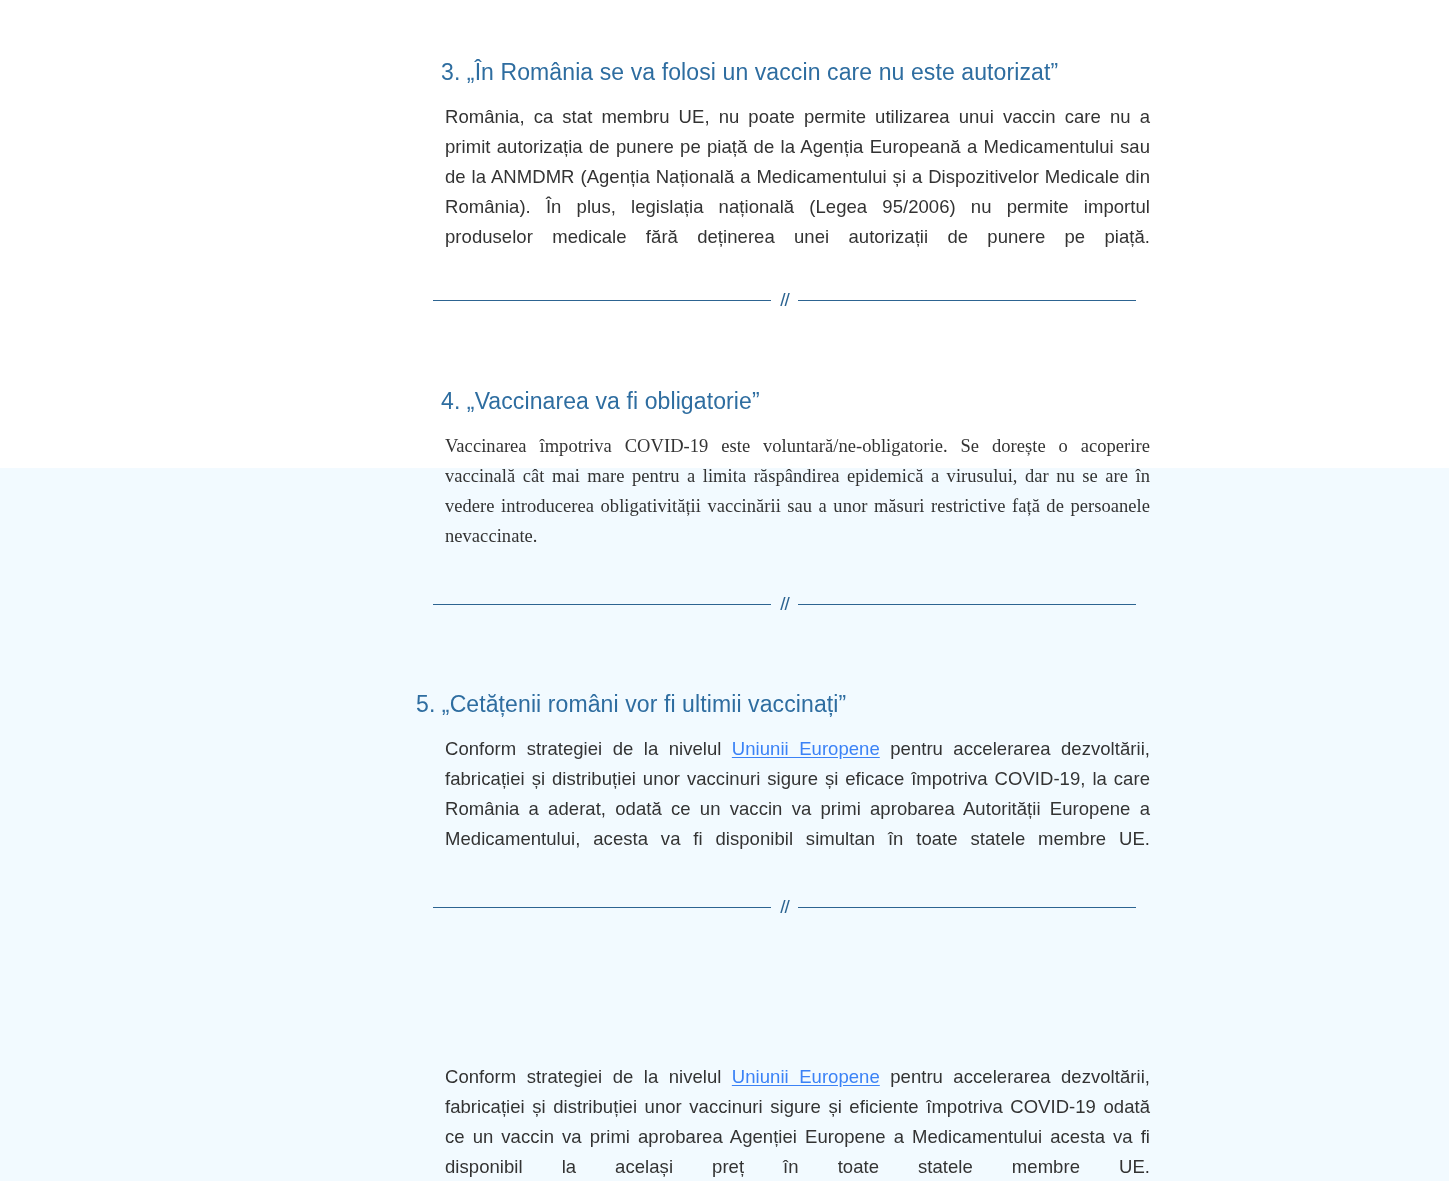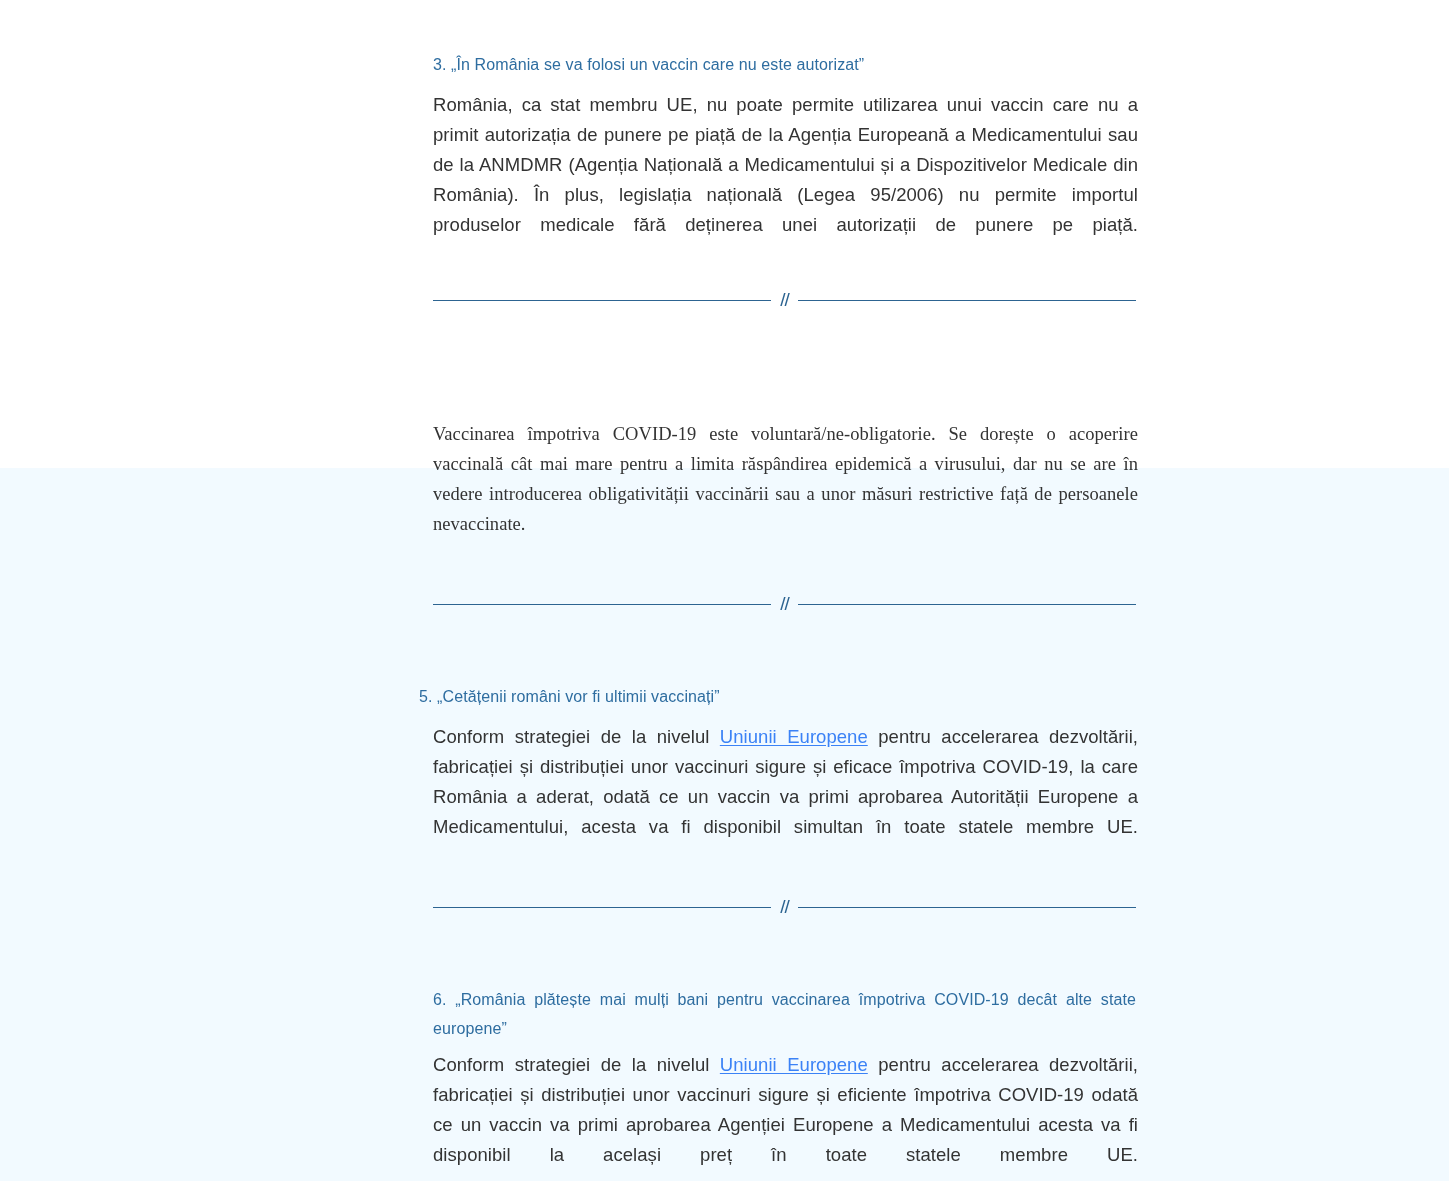--- a/index.html
+++ b/index.html
@@ -36,43 +36,43 @@
   
   .page {
     position: relative;
     z-index: 1;
     width: 1449px;
     height: 1181px;
   }
 
   .section-heading {
     color: #2e6da0;
-    font-size: 16px;
+    font-size: 23px;
     line-height: 29px;
     font-weight: 400;
     text-align: justify;
-    margin: 0;
+    margin: 8px;
     letter-spacing: 0.1px;
   }
   .section-heading.two-line {
     text-align: justify;
   }
   .section-heading.two-line::after {
     content: "";
     display: inline-block;
     width: 100%;
   }
 
   .section-body {
     color: #333333;
     font-size: 18.5px;
     line-height: 30px;
     font-weight: 400;
     text-align: justify;
-    margin: 0;
+    margin: 12px;
     letter-spacing: 0.05px;
   }
   .section-body::after {
     content: "";
     display: inline-block;
     width: 100%;
   }
 
   .body-link {
     color: #3b82f6;
@@ -107,21 +107,21 @@
 
   
   #sec3-heading { position: absolute; left: 433px; top: 50px;  width: 703px; }
   #sec3-body    { position: absolute; left: 433px; top: 90px;  width: 705px; }
   #divider-1    { top: 291px; }
 
   #sec4-heading { position: absolute; left: 433px; top: 379px; width: 703px; }
   #sec4-body    { position: absolute; left: 433px; top: 419px; width: 705px; font-family: Liberation Serif, serif; }
   #divider-2    { top: 595px; }
 
-  #sec5-heading { position: absolute; left: 419px; top: 682px; width: 703px; }
+  #sec5-heading { position: absolute; left: 408px; top: 682px; width: 703px; }
   #sec5-body    { position: absolute; left: 433px; top: 722px; width: 705px; }
   #divider-3    { top: 898px; }
 
   #sec6-heading { position: absolute; left: 433px; top: 985px; width: 703px; }
   #sec6-body    { position: absolute; left: 433px; top: 1050px; width: 705px; }
 </style>
 </head>
 <body>
 
 <div class="bg-band-white"></div>
@@ -131,33 +131,33 @@
 
   <h3 class="section-heading" id="sec3-heading">3. „În România se va folosi un vaccin care nu este autorizat”</h3>
   <p class="section-body" id="sec3-body">România, ca stat membru UE, nu poate permite utilizarea unui vaccin care nu a primit autorizația de punere pe piață de la  Agenția Europeană a Medicamentului sau de la ANMDMR (Agenția Națională a Medicamentului și a Dispozitivelor Medicale din România). În plus, legislația națională (Legea 95/2006) nu permite importul produselor medicale fără deținerea unei autorizații de punere pe piață.</p>
 
   <div class="divider" id="divider-1">
     <span class="rule"></span>
     <span class="slashes">//</span>
     <span class="rule"></span>
   </div>
 
+  <h3 class="section-heading" id="sec4-heading">4. „Vaccinarea va fi obligatorie”</h3>
   <p class="section-body" id="sec4-body">Vaccinarea împotriva COVID-19 este voluntară/ne-obligatorie. Se dorește o acoperire vaccinală cât mai mare pentru a limita răspândirea epidemică a virusului, dar nu se are în vedere introducerea obligativității vaccinării sau a unor măsuri restrictive față de persoanele nevaccinate.</p>
 
   <div class="divider" id="divider-2">
     <span class="rule"></span>
     <span class="slashes">//</span>
     <span class="rule"></span>
   </div>
 
   <h3 class="section-heading" id="sec5-heading">5. „Cetățenii români vor fi ultimii vaccinați”</h3>
   <p class="section-body" id="sec5-body">Conform strategiei de la nivelul <a class="body-link" href="#">Uniunii Europene</a> pentru accelerarea dezvoltării, fabricației și distribuției unor vaccinuri sigure și eficace împotriva COVID-19, la care România a aderat, odată ce un vaccin va primi aprobarea Autorității Europene a Medicamentului, acesta va fi disponibil simultan în toate statele membre UE.</p>
 
   <div class="divider" id="divider-3">
     <span class="rule"></span>
     <span class="slashes">//</span>
     <span class="rule"></span>
   </div>
 
-  <h3 class="section-heading two-line" id="sec6-heading">6. „România plătește mai mulți bani pentru vaccinarea împotriva COVID-19 decât alte state europene”</h3>
   <p class="section-body" id="sec6-body">Conform strategiei de la nivelul <a class="body-link" href="#">Uniunii Europene</a> pentru accelerarea dezvoltării, fabricației și distribuției unor vaccinuri sigure și  eficiente împotriva COVID-19 odată ce un vaccin va primi aprobarea Agenției Europene a Medicamentului acesta va fi disponibil la același preț în toate statele membre UE.</p>
 
 </div>
 
 </body></html>

